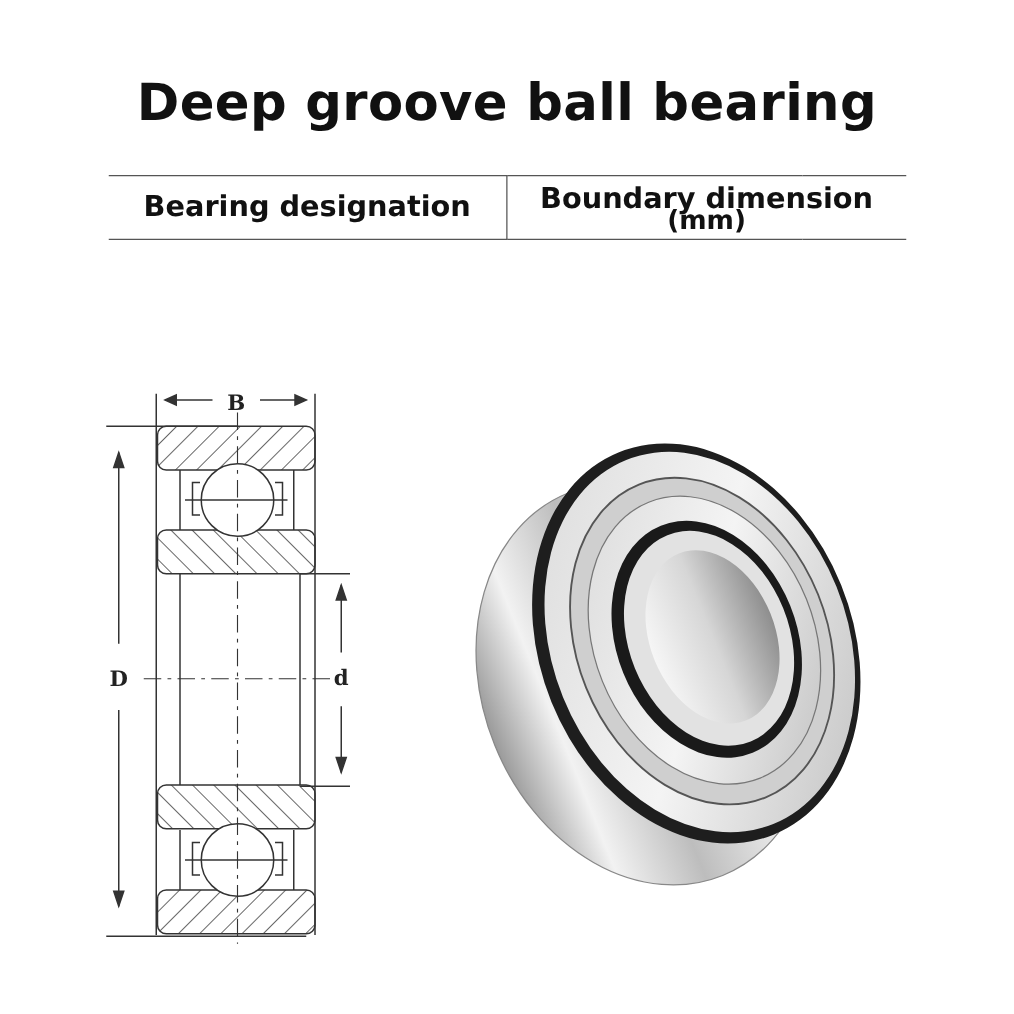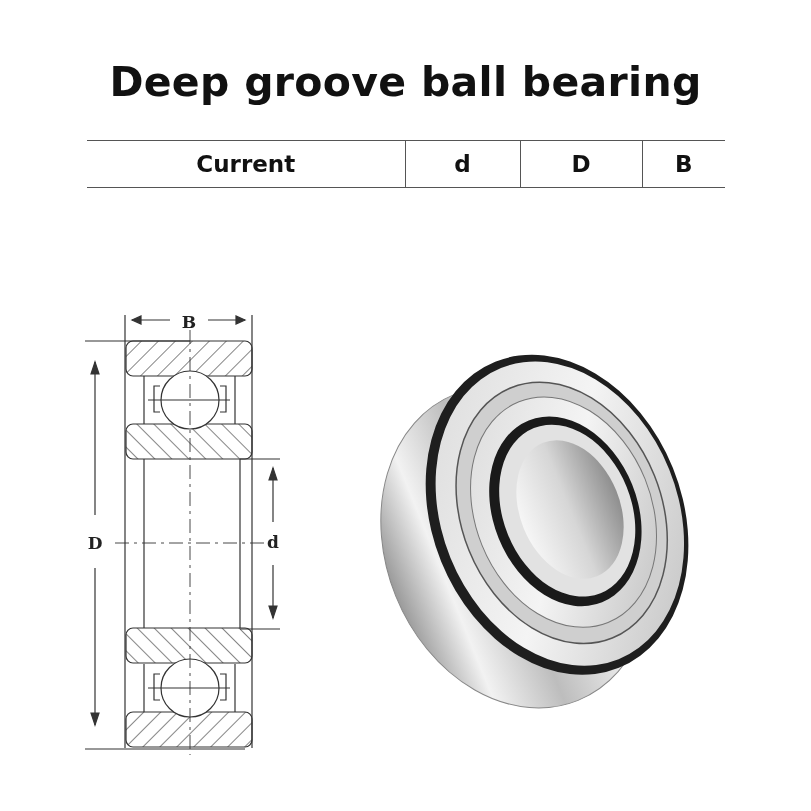--- a/index.html
+++ b/index.html
@@ -23,25 +23,26 @@
 <div class="title">Deep groove ball bearing</div>
 
 <table class="spec">
   <colgroup>
     <col style="width:318px">
       <col style="width:115px">
       <col style="width:122px">
       <col style="width:83px">
   </colgroup>
   <tbody>
-  <tr class="r2">
-    <td class="first">Current</td>
-    <td>d</td>
-    <td>D</td>
-    <td class="last">B</td>
+      <tr class="r1">
+    <td class="first">Bearing designation</td>
+    <td colspan="3" class="last bd">
+      <span>Boundary dimension</span>
+      <span class="unit">(mm)</span>
+    </td>
   </tr>
 </tbody>
   </table>
 
 <svg class="drawing" viewBox="0 0 230 460" xmlns="http://www.w3.org/2000/svg">
   <defs>
     <pattern id="hatch" width="12" height="12" patternUnits="userSpaceOnUse" patternTransform="rotate(45)">
       <line x1="0" y1="0" x2="0" y2="12" stroke="#333" stroke-width="1.2"></line>
     </pattern>
     <pattern id="hatch2" width="12" height="12" patternUnits="userSpaceOnUse" patternTransform="rotate(-45)">

